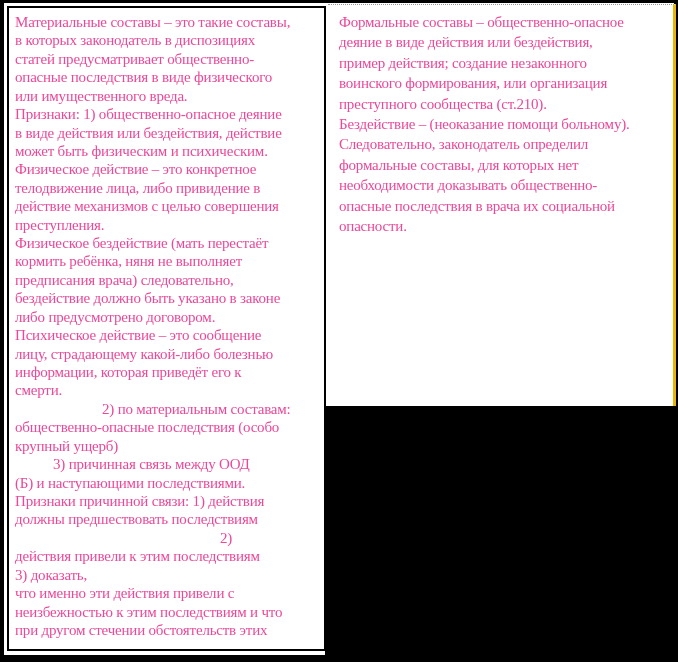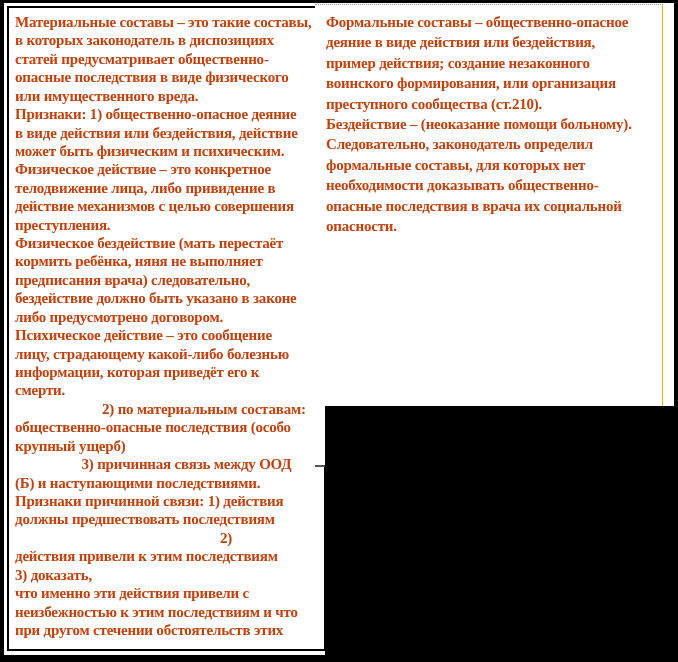--- a/index.html
+++ b/index.html
@@ -10,46 +10,46 @@
     overflow:hidden;
     font-family:"Liberation Serif","DejaVu Serif",serif;
   }
   #slide-sheet{
     position:absolute;left:4px;top:3px;width:670px;height:652px;
     background:#fff;
   }
   .textbox{
     position:absolute;
     background:#fff;
-    color:#c2410c;
-    font-weight:bold;
+    color:#ec4899;
+    font-weight:normal;
     overflow:hidden;
     box-sizing:border-box;
   }
   #left-box{
     left:7px;top:6px;width:319px;height:645px;
     border:2px solid #000;
     padding:5px 4px 0 6px;
     font-size:15px;
     line-height:18.42px;
     letter-spacing:-0.2px;
   }
   #right-box{
-    left:315px;top:4px;width:348px;height:463px;
+    left:328px;top:4px;width:348px;height:463px;
     border-top:1px dotted #999;
-    border-right:1px solid #eab308;
+    border-right:3px solid #eab308;
     border-bottom:2px solid #555;
     padding:7px 6px 0 11px;
     font-size:15px;
     line-height:20.4px;
     letter-spacing:-0.2px;
   }
   .tline{white-space:nowrap;}
   .i55{margin-left:87px;}
-  .i70{margin-left:38px;text-align:center;}
+  .i70{margin-left:38px;}
   .i205{margin-left:205px;}
   .i187{}
   #black-area{
     position:absolute;left:325px;top:406px;width:353px;height:256px;
     background:#000;
   }
 </style>
 </head>
 <body>
 

